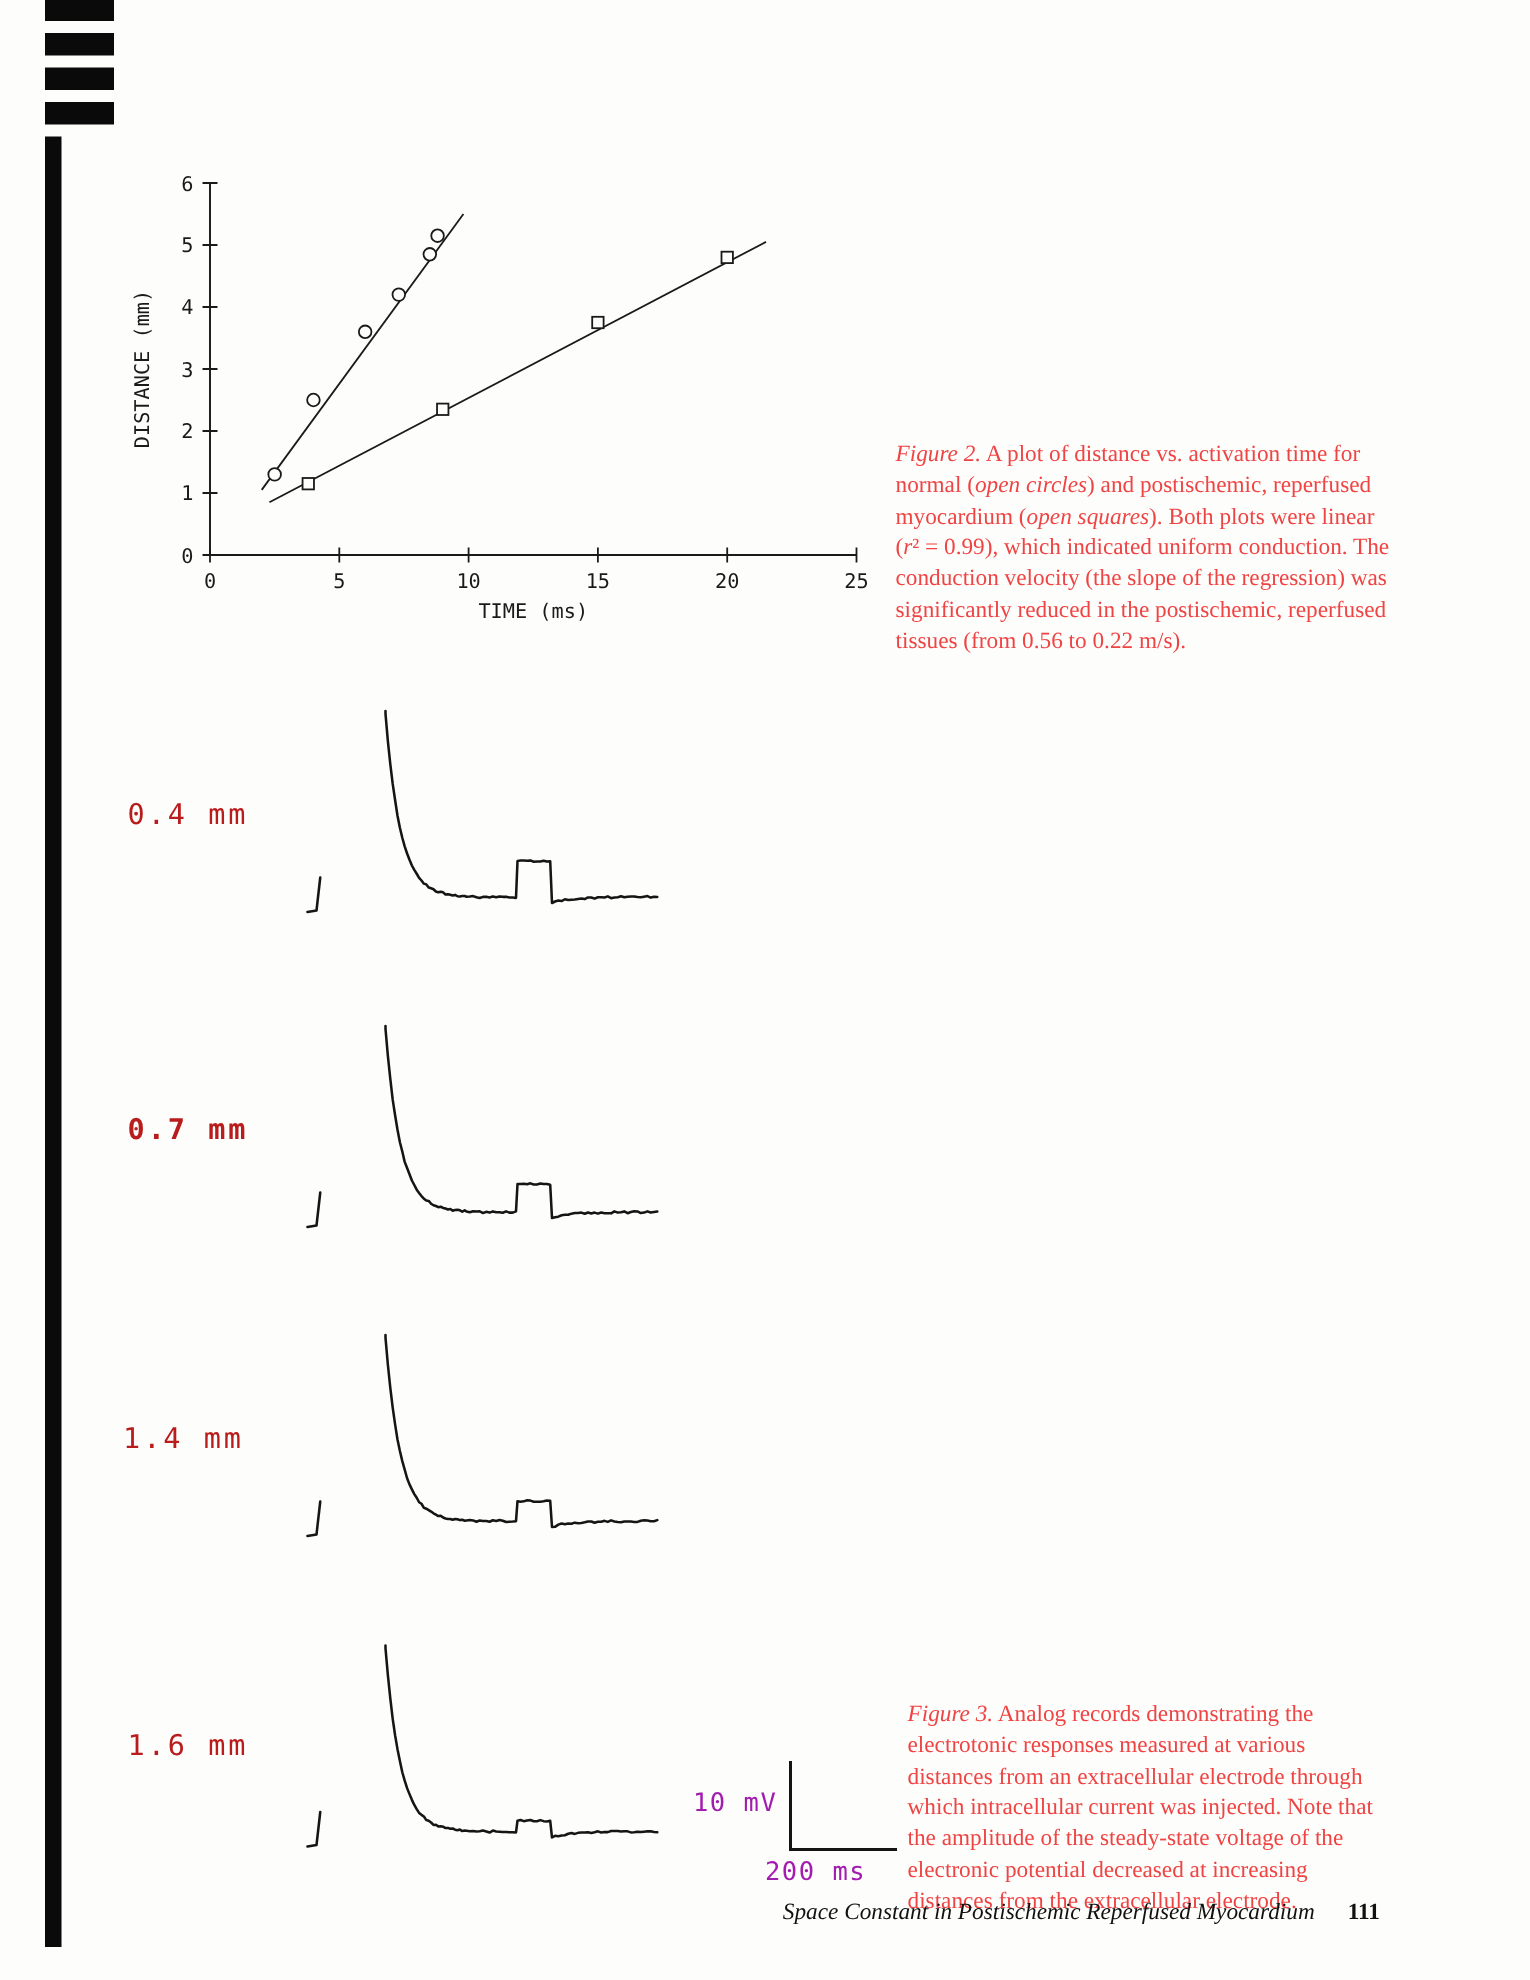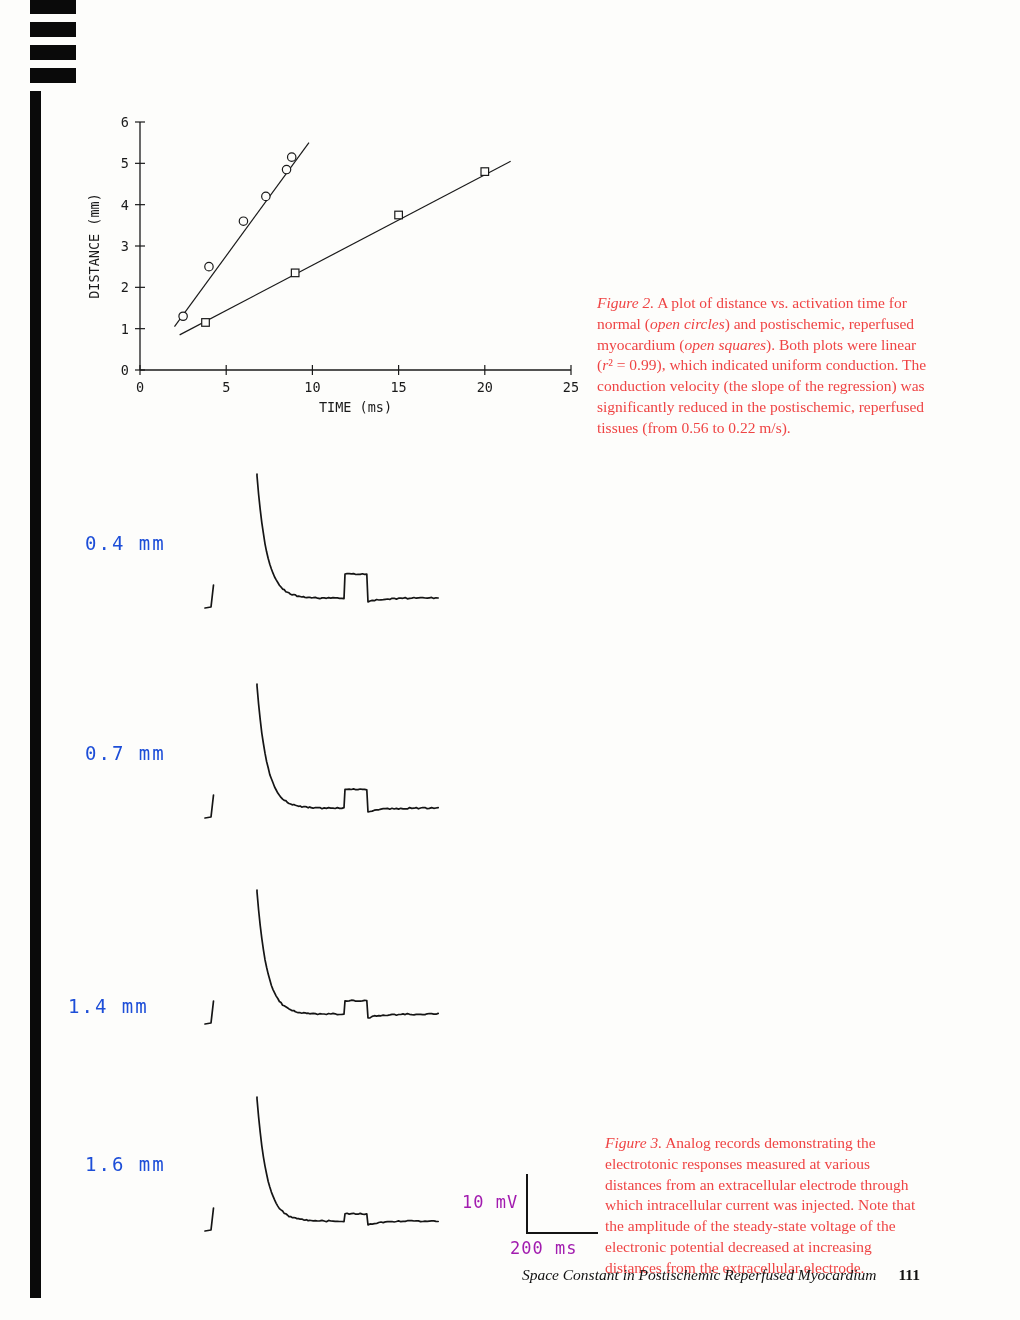--- a/index.html
+++ b/index.html
@@ -2,21 +2,21 @@
 <html><head>
 <meta charset="utf-8">
 <style>
   html,body{margin:0;padding:0;background:#e8e8e8;}
   #page{position:relative;width:1020px;height:1320px;background:#fdfdfb;overflow:hidden;
         font-family:"Liberation Serif",serif;color:#111;}
   .artifact{position:absolute;background:#0a0a0a;}
   .caption{position:absolute;font-size:15.5px;line-height:1.34;text-align:left;color:#ef4444;}
   .caption .it{font-style:italic;}
   .trace-label{position:absolute;font-family:"DejaVu Sans Mono",monospace;font-size:19px;
-               letter-spacing:2px;color:#1d4ed8;white-space:pre;}
+               letter-spacing:2px;color:#b91c1c;white-space:pre;}
   .trace-svg{position:absolute;}
   .scale-text{position:absolute;font-family:"DejaVu Sans Mono",monospace;font-size:17px;
               letter-spacing:1px;color:#a21caf;}
   #scalebar-v{position:absolute;width:2px;background:#141414;}
   #scalebar-h{position:absolute;height:2px;background:#141414;}
   #footer{position:absolute;top:1266px;right:100px;display:flex;align-items:baseline;gap:22px;}
   #footer .running{font-style:italic;font-size:15.5px;}
   #footer .pagenum{font-weight:bold;font-size:15.5px;}
 </style>
 </head>
@@ -75,26 +75,26 @@
       <rect x="396" y="59.800000000000026" width="7.6" height="7.6" fill="#fdfdfb" stroke="#1a1a1a" stroke-width="1.2"></rect>
     </svg>
 
   <div class="caption" style="left:597px;top:293px;width:338px;"><span class="it">Figure 2.</span><span> A plot of distance vs. activation time for normal (</span><span class="it">open circles</span><span>) and postischemic, reperfused myocardium (</span><span class="it">open squares</span><span>). Both plots were linear (</span><span class="it">r</span><span>² = 0.99), which indicated uniform conduction. The conduction velocity (the slope of the regression) was significantly reduced in the postischemic, reperfused tissues (from 0.56 to 0.22 m/s).</span></div>
 
   <div class="trace-label" style="left:85px;top:532px;">0.4 mm</div>
   <svg class="trace-svg" style="left:195px;top:470px;" width="250" height="150" viewBox="0 0 250 150">
       <path d="M 10 138 L 16 137 L 18.5 115 M 62 4 L 62.0 5.9 L 63.6 24.2 L 65.2 39.4 L 66.8 52.6 L 68.4 63.3 L 70.0 73.8 L 71.6 81.8 L 73.2 88.5 L 74.8 94.2 L 76.4 99.0 L 78.0 103.2 L 79.6 107.0 L 81.2 109.9 L 82.8 112.5 L 84.4 115.2 L 86.0 117.0 L 87.6 119.1 L 89.2 119.6 L 90.8 121.7 L 92.4 122.2 L 94.0 122.8 L 95.6 124.3 L 97.2 124.9 L 98.8 124.5 L 100.4 124.9 L 102.0 126.3 L 103.6 126.1 L 105.2 126.5 L 106.8 127.0 L 108.4 126.6 L 110.0 127.5 L 111.6 127.6 L 113.2 127.3 L 114.8 127.3 L 116.0 127.8 L 118.2 127.7 L 120.4 127.4 L 122.6 128.2 L 124.8 128.7 L 127.0 127.9 L 129.2 127.9 L 131.4 128.3 L 133.6 127.6 L 135.8 128.1 L 138.0 127.6 L 140.2 127.9 L 142.4 127.9 L 144.6 128.3 L 146.8 128.3 L 149.0 128.6 L 150 104.0 L 152.0 103.7 L 154.2 103.7 L 156.4 103.8 L 158.6 103.6 L 160.8 104.5 L 163.0 104.3 L 165.2 104.4 L 167.4 103.8 L 169.6 104.4 L 171.8 104.2 L 173 132.0 L 175.0 131.0 L 177.2 130.4 L 179.4 130.7 L 181.6 129.5 L 183.8 130.0 L 186.0 129.8 L 188.2 129.6 L 190.4 129.3 L 192.6 129.0 L 194.8 129.4 L 197.0 128.3 L 199.2 128.3 L 201.4 129.1 L 203.6 128.2 L 205.8 128.1 L 208.0 128.3 L 210.2 127.6 L 212.4 128.8 L 214.6 128.3 L 216.8 128.1 L 219.0 127.5 L 221.2 128.2 L 223.4 127.8 L 225.6 127.6 L 227.8 127.6 L 230.0 128.0 L 232.2 128.2 L 234.4 127.8 L 236.6 127.4 L 238.8 128.4 L 241.0 127.8 L 243.2 128.0" fill="none" stroke="#151515" stroke-width="1.7" stroke-linejoin="round" stroke-linecap="round"></path>
     </svg>
 
-  <div class="trace-label" style="left:85px;top:742px;">0.7 mm</div>
+  <div class="trace-label" style="left:85px;top:742px;font-weight:bold;">0.7 mm</div>
   <svg class="trace-svg" style="left:195px;top:680px;" width="250" height="150" viewBox="0 0 250 150">
       <path d="M 10 138 L 16 137 L 18.5 115 M 62 4 L 62.0 5.9 L 63.6 24.1 L 65.2 39.3 L 66.8 53.1 L 68.4 63.5 L 70.0 73.2 L 71.6 81.5 L 73.2 87.7 L 74.8 94.6 L 76.4 98.7 L 78.0 102.8 L 79.6 107.0 L 81.2 110.0 L 82.8 113.1 L 84.4 115.3 L 86.0 117.4 L 87.6 119.1 L 89.2 120.3 L 90.8 120.6 L 92.4 122.5 L 94.0 123.5 L 95.6 124.0 L 97.2 124.8 L 98.8 124.5 L 100.4 125.3 L 102.0 125.7 L 103.6 126.3 L 105.2 126.0 L 106.8 127.1 L 108.4 126.7 L 110.0 126.5 L 111.6 126.9 L 113.2 127.8 L 114.8 126.9 L 116.0 127.7 L 118.2 128.2 L 120.4 127.5 L 122.6 127.7 L 124.8 127.5 L 127.0 128.7 L 129.2 127.9 L 131.4 128.4 L 133.6 127.6 L 135.8 128.1 L 138.0 128.2 L 140.2 128.5 L 142.4 127.6 L 144.6 128.4 L 146.8 128.4 L 149.0 127.6 L 150 109.3 L 152.0 109.3 L 154.2 109.2 L 156.4 109.5 L 158.6 108.9 L 160.8 109.7 L 163.0 109.6 L 165.2 109.0 L 167.4 109.3 L 169.6 109.3 L 171.8 109.8 L 173 132.0 L 175.0 131.5 L 177.2 131.1 L 179.4 130.2 L 181.6 129.8 L 183.8 129.8 L 186.0 129.1 L 188.2 128.7 L 190.4 128.7 L 192.6 128.4 L 194.8 129.2 L 197.0 128.3 L 199.2 129.0 L 201.4 128.4 L 203.6 129.1 L 205.8 128.3 L 208.0 128.8 L 210.2 128.8 L 212.4 128.9 L 214.6 127.6 L 216.8 128.4 L 219.0 128.2 L 221.2 127.6 L 223.4 128.8 L 225.6 128.0 L 227.8 127.5 L 230.0 127.6 L 232.2 128.7 L 234.4 128.4 L 236.6 127.6 L 238.8 128.3 L 241.0 128.0 L 243.2 127.7" fill="none" stroke="#151515" stroke-width="1.7" stroke-linejoin="round" stroke-linecap="round"></path>
     </svg>
 
-  <div class="trace-label" style="left:68px;top:948px;margin-top:47px;">1.4 mm</div>
+  <div class="trace-label" style="left:82px;top:948px;">1.4 mm</div>
   <svg class="trace-svg" style="left:195px;top:886px;" width="250" height="150" viewBox="0 0 250 150">
       <path d="M 10 138 L 16 137 L 18.5 115 M 62 4 L 62.0 5.9 L 63.6 24.0 L 65.2 39.3 L 66.8 52.4 L 68.4 63.6 L 70.0 73.7 L 71.6 81.3 L 73.2 88.1 L 74.8 93.7 L 76.4 99.5 L 78.0 103.6 L 79.6 106.9 L 81.2 110.1 L 82.8 112.5 L 84.4 115.5 L 86.0 116.5 L 87.6 119.2 L 89.2 119.8 L 90.8 120.7 L 92.4 121.7 L 94.0 122.9 L 95.6 123.8 L 97.2 124.7 L 98.8 124.5 L 100.4 125.7 L 102.0 126.3 L 103.6 126.6 L 105.2 126.7 L 106.8 127.2 L 108.4 126.7 L 110.0 126.8 L 111.6 127.4 L 113.2 127.2 L 114.8 127.8 L 116.0 127.6 L 118.2 127.3 L 120.4 127.6 L 122.6 128.5 L 124.8 127.7 L 127.0 128.0 L 129.2 128.0 L 131.4 128.5 L 133.6 127.5 L 135.8 128.0 L 138.0 127.4 L 140.2 127.8 L 142.4 128.7 L 144.6 128.5 L 146.8 128.4 L 149.0 128.1 L 150 114.8 L 152.0 115.2 L 154.2 114.9 L 156.4 114.2 L 158.6 114.4 L 160.8 115.2 L 163.0 115.2 L 165.2 115.1 L 167.4 114.9 L 169.6 114.4 L 171.8 114.5 L 173 132.0 L 175.0 131.9 L 177.2 130.4 L 179.4 129.7 L 181.6 130.2 L 183.8 129.7 L 186.0 129.8 L 188.2 129.1 L 190.4 129.5 L 192.6 129.3 L 194.8 128.9 L 197.0 128.4 L 199.2 128.3 L 201.4 129.2 L 203.6 128.5 L 205.8 128.5 L 208.0 127.9 L 210.2 128.6 L 212.4 127.6 L 214.6 128.3 L 216.8 128.7 L 219.0 128.8 L 221.2 128.4 L 223.4 128.3 L 225.6 128.3 L 227.8 128.7 L 230.0 128.6 L 232.2 127.8 L 234.4 127.5 L 236.6 127.7 L 238.8 128.1 L 241.0 128.2 L 243.2 127.4" fill="none" stroke="#151515" stroke-width="1.7" stroke-linejoin="round" stroke-linecap="round"></path>
     </svg>
 
   <div class="trace-label" style="left:85px;top:1153px;">1.6 mm</div>
   <svg class="trace-svg" style="left:195px;top:1093px;" width="250" height="150" viewBox="0 0 250 150">
       <path d="M 10 138 L 16 137 L 18.5 115 M 62 4 L 62.0 5.9 L 63.6 23.9 L 65.2 39.2 L 66.8 52.9 L 68.4 63.8 L 70.0 73.1 L 71.6 81.0 L 73.2 88.5 L 74.8 94.1 L 76.4 99.1 L 78.0 103.1 L 79.6 106.9 L 81.2 110.3 L 82.8 113.1 L 84.4 115.6 L 86.0 116.9 L 87.6 118.0 L 89.2 120.4 L 90.8 120.8 L 92.4 122.0 L 94.0 123.6 L 95.6 123.5 L 97.2 124.6 L 98.8 124.5 L 100.4 124.8 L 102.0 125.7 L 103.6 125.6 L 105.2 126.2 L 106.8 126.0 L 108.4 126.8 L 110.0 127.1 L 111.6 126.7 L 113.2 127.7 L 114.8 127.4 L 116.0 127.5 L 118.2 127.8 L 120.4 127.7 L 122.6 128.0 L 124.8 127.9 L 127.0 127.4 L 129.2 128.0 L 131.4 128.7 L 133.6 127.4 L 135.8 128.0 L 138.0 128.1 L 140.2 128.4 L 142.4 128.3 L 144.6 128.5 L 146.8 128.5 L 149.0 128.6 L 150 120.8 L 152.0 120.3 L 154.2 121.1 L 156.4 120.7 L 158.6 120.3 L 160.8 121.2 L 163.0 121.2 L 165.2 120.4 L 167.4 121.1 L 169.6 121.3 L 171.8 120.9 L 173 132.0 L 175.0 130.9 L 177.2 131.1 L 179.4 130.6 L 181.6 130.5 L 183.8 129.5 L 186.0 129.0 L 188.2 129.6 L 190.4 128.9 L 192.6 128.7 L 194.8 128.7 L 197.0 128.5 L 199.2 129.0 L 201.4 128.5 L 203.6 127.9 L 205.8 128.7 L 208.0 128.4 L 210.2 128.4 L 212.4 127.7 L 214.6 127.7 L 216.8 127.6 L 219.0 128.0 L 221.2 127.8 L 223.4 127.9 L 225.6 128.6 L 227.8 128.5 L 230.0 128.1 L 232.2 128.3 L 234.4 128.1 L 236.6 127.9 L 238.8 127.9 L 241.0 128.4 L 243.2 128.5" fill="none" stroke="#151515" stroke-width="1.7" stroke-linejoin="round" stroke-linecap="round"></path>
     </svg>
 
   <div class="scale-text" style="left:462px;top:1192px;">10 mV</div>

